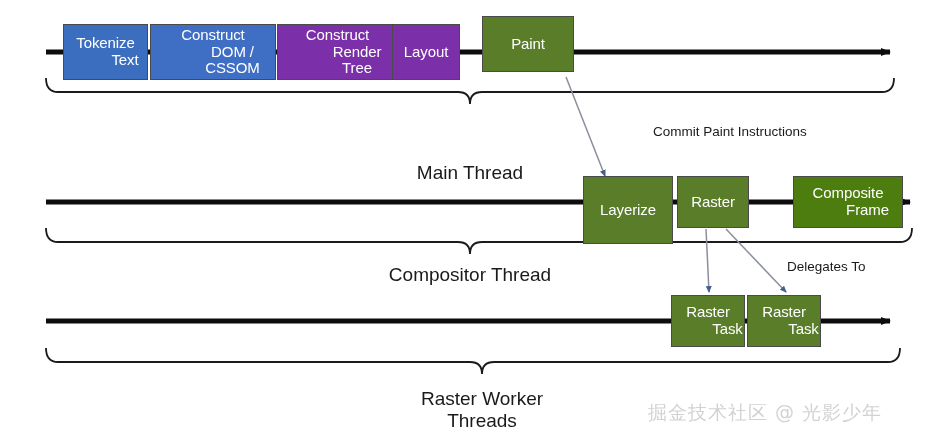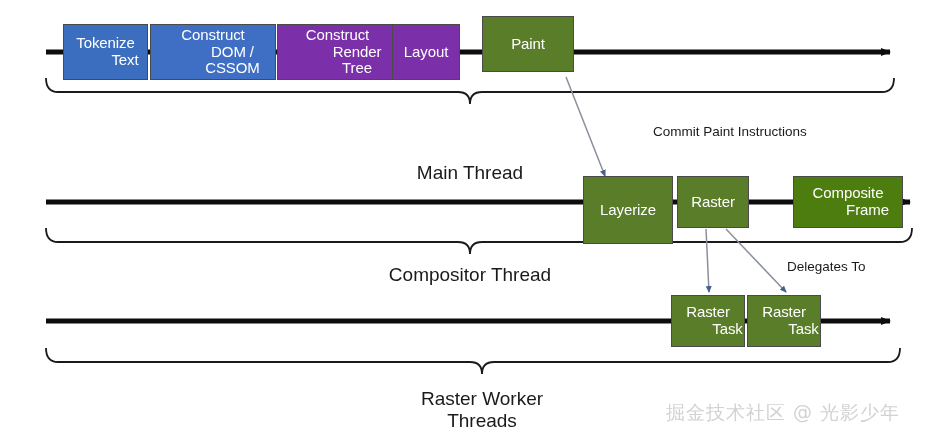--- a/index.html
+++ b/index.html
@@ -166,15 +166,15 @@
 
   <div class="thread-label" style="left:360px; top:264px; width:220px;">Compositor Thread</div>
 
   <div class="thread-label" style="left:382px; top:388px; width:200px;">Raster Worker
 Threads</div>
 
   <div class="note-label" style="left:653px; top:124px;">Commit Paint Instructions</div>
 
   <div class="note-label" style="left:787px; top:259px;">Delegates To</div>
 
-  <div class="watermark" style="left:648px; top:400px;margin-left:18px;">掘金技术社区 @ 光影少年</div>
+  <div class="watermark" style="left:648px; top:400px;">掘金技术社区 @ 光影少年</div>
 
 </div>
 
 </body></html>

